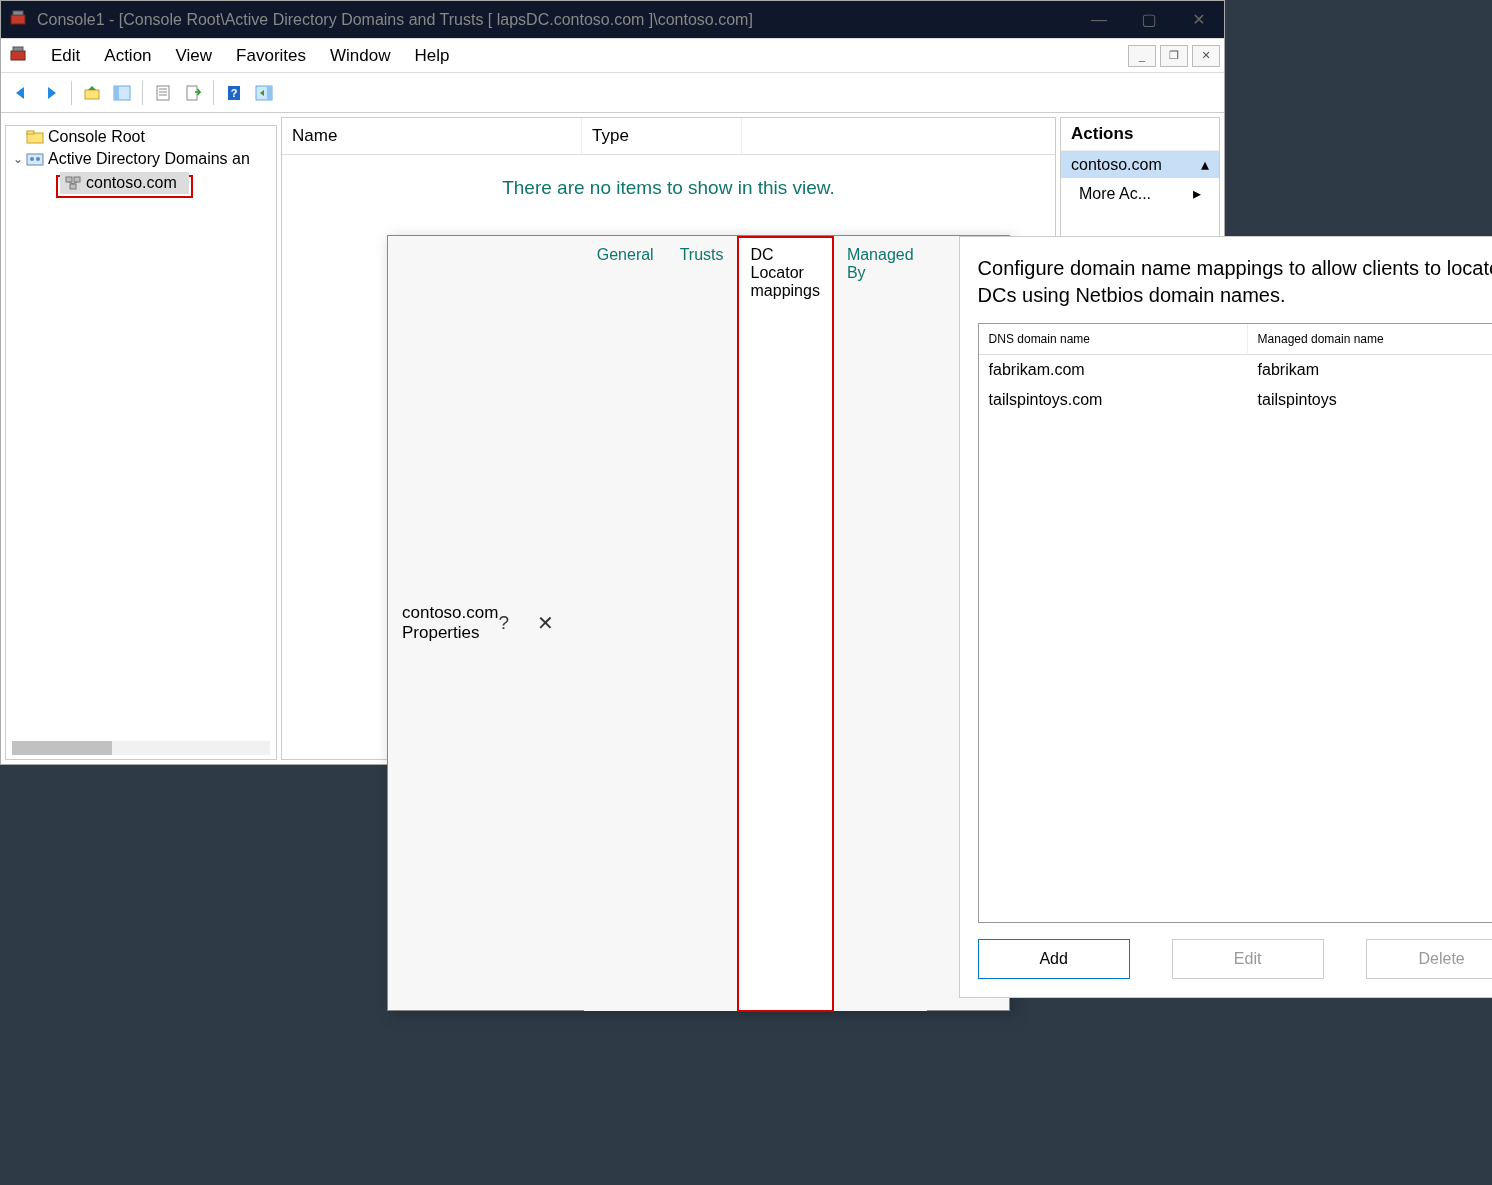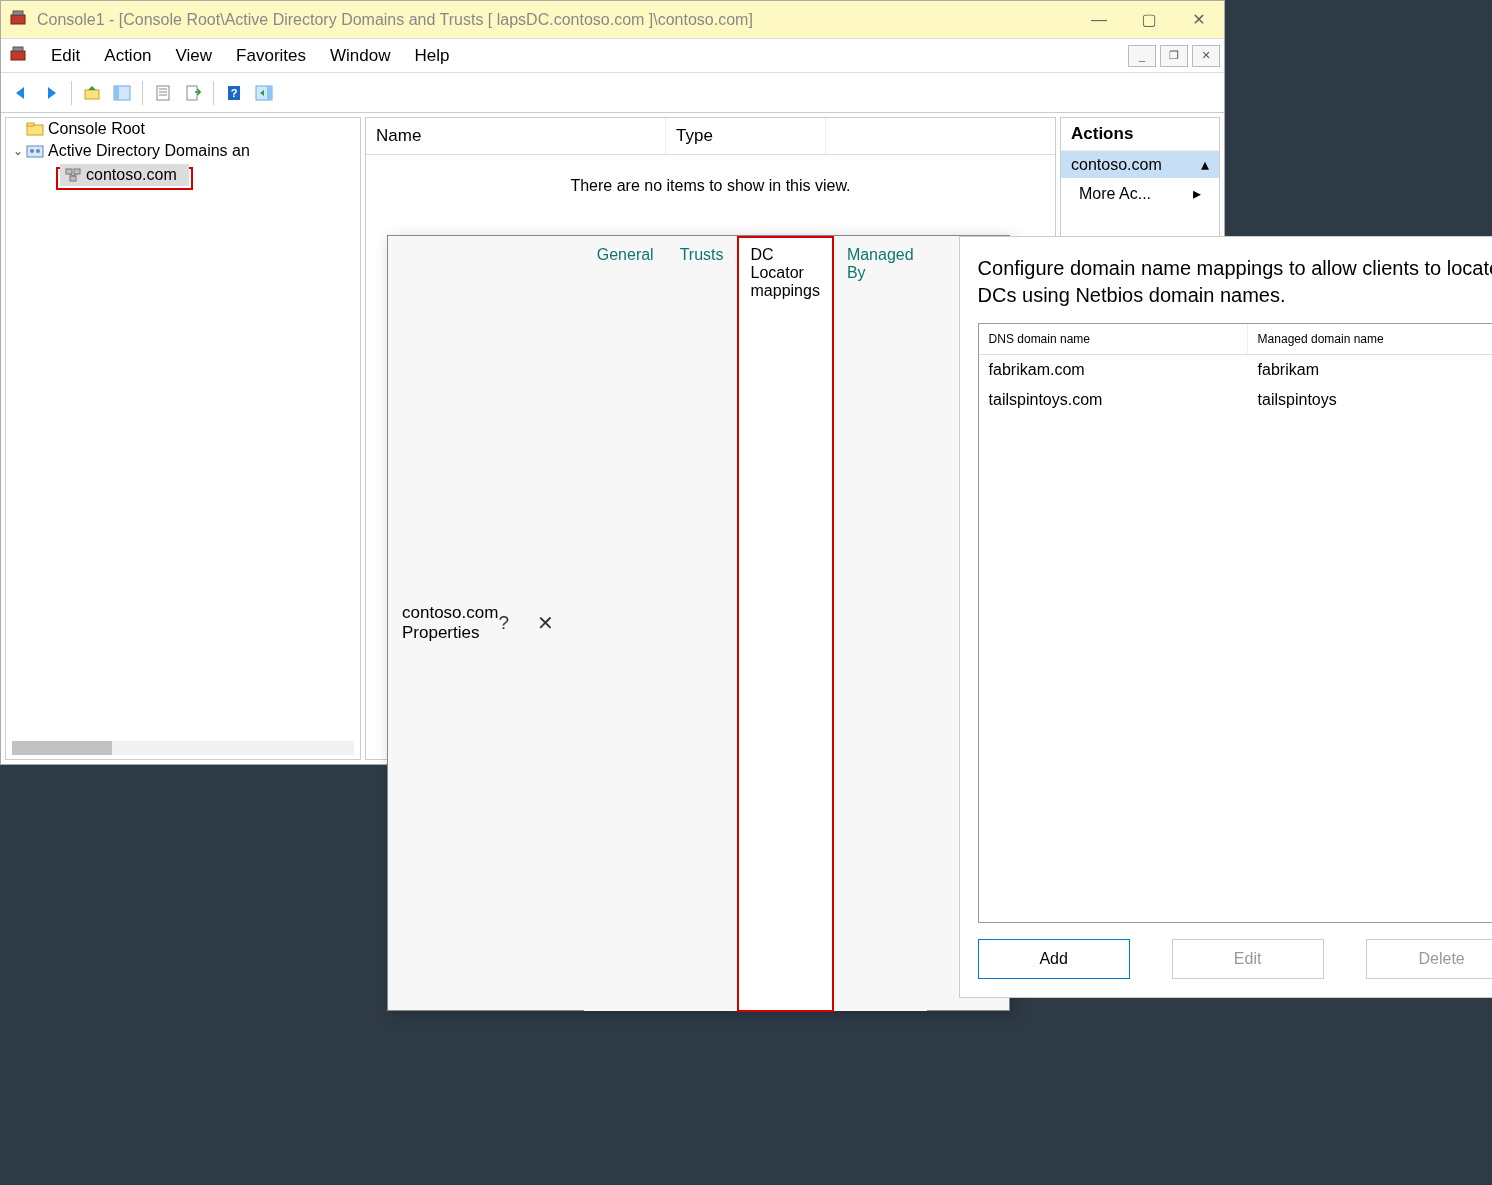--- a/index.html
+++ b/index.html
@@ -2,56 +2,56 @@
 <html><head>
 <meta charset="utf-8">
 <style>
 * { box-sizing: border-box; margin: 0; padding: 0; font-family: "Segoe UI", Tahoma, sans-serif; }
 body { background: #2e3b47; width: 1492px; height: 1185px; overflow: hidden; font-size: 15px; color: #000; }
 
 
 .console-window { position: absolute; left: 0; top: 0; width: 1225px; height: 765px; background: #fff; border: 1px solid #aaa; }
 
 
-.titlebar { height: 38px; background: #fef9c3; display: flex; align-items: center; border-bottom: 1px solid #ddd; }
+.titlebar { height: 38px; background: #0f172a; display: flex; align-items: center; border-bottom: 1px solid #ddd; }
 .titlebar .app-icon { width: 20px; height: 20px; margin: 0 8px; }
 .titlebar .title-text { flex: 1; color: #888; font-size: 16px; }
 .titlebar .win-btn { width: 50px; height: 32px; display: flex; align-items: center; justify-content: center; color: #666; font-size: 16px; }
 
 
 .menubar { height: 34px; display: flex; align-items: center; padding-left: 8px; border-bottom: 1px solid #ddd; }
 .menubar .app-icon { width: 20px; height: 20px; margin-right: 10px; }
 .menubar .menu-item { padding: 4px 12px; font-size: 17px; }
 .menubar .mdi-btns { margin-left: auto; display: flex; }
 .menubar .mdi-btn { width: 28px; height: 22px; border: 1px solid #bbb; margin-right: 4px; display: flex; align-items: center; justify-content: center; font-size: 11px; color: #555; background: #f7f7f7; }
 
 
 .toolbar { height: 40px; display: flex; align-items: center; padding: 0 6px; border-bottom: 1px solid #ccc; gap: 2px; }
 .tool-sep { width: 1px; height: 24px; background: #ccc; margin: 0 4px; }
 .tool-btn { width: 28px; height: 28px; display: flex; align-items: center; justify-content: center; }
 
 
 .body { display: flex; height: calc(100% - 112px); }
-.tree-pane { width: 356px; border: 1px solid #ccc; margin: 4px 2px 4px 4px; background: #fff; position: relative; }
+.tree-pane { width: 272px; border: 1px solid #ccc; margin: 12px 2px 4px 4px; background: #fff; position: relative; }
 .list-pane { flex: 1; border: 1px solid #ccc; margin: 4px 2px; background: #fff; }
 .actions-pane { width: 160px; border: 1px solid #ccc; margin: 4px 4px 4px 2px; background: #fff; }
 
 
 .tree-row { display: flex; align-items: center; padding: 2px 4px; font-size: 16px; white-space: nowrap; }
 .tree-row .twisty { width: 16px; text-align: center; color: #555; font-size: 12px; }
 .tree-row .ticon { width: 18px; height: 18px; margin-right: 4px; display: inline-block; }
 .tree-row.selected-domain { background: #dcdcdc; }
 .red-box { border: 2px solid #d40000; padding: 1px 2px; }
 .tree-scrollbar { position: absolute; bottom: 4px; left: 6px; right: 6px; height: 14px; background: #f1f1f1; }
 .tree-scrollbar .thumb { position: absolute; left: 0; top: 0; height: 14px; width: 100px; background: #c1c1c1; }
 
 
 .list-header { display: flex; border-bottom: 1px solid #ddd; }
 .list-header .col { padding: 8px 10px; font-size: 17px; border-right: 1px solid #eee; }
-.list-empty { text-align: center; padding: 22px; font-size: 16px; color: #000000; }
+.list-empty { text-align: center; padding: 22px; font-size: 19px; color: #0f766e; }
 
 
 .actions-title { padding: 6px 10px; font-weight: 600; font-size: 17px; border-bottom: 1px solid #eee; }
 .action-group { background: #c7dff6; padding: 4px 10px; font-size: 16px; display: flex; align-items: center; justify-content: space-between; }
 .action-item { padding: 6px 18px; font-size: 16px; display: flex; align-items: center; justify-content: space-between; }
 
 
 .dialog { position: absolute; left: 387px; top: 235px; width: 623px; height: 776px; background: #f7f7f7; border: 1px solid #888; box-shadow: 4px 4px 14px rgba(0,0,0,0.25); display: flex; flex-direction: row; }
 .dlg-title { display: flex; align-items: center; padding: 10px 14px; font-size: 17px; }
 .dlg-title .spacer { flex: 1; }

